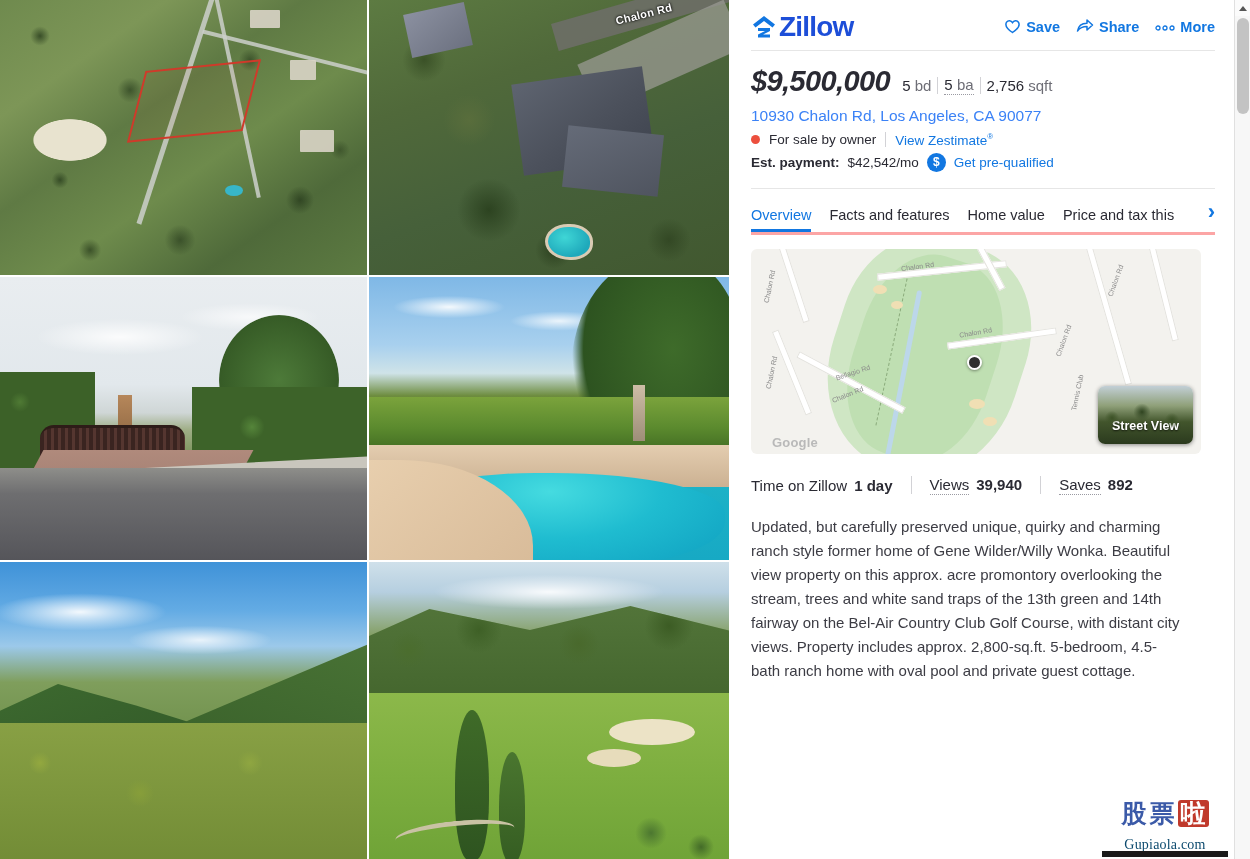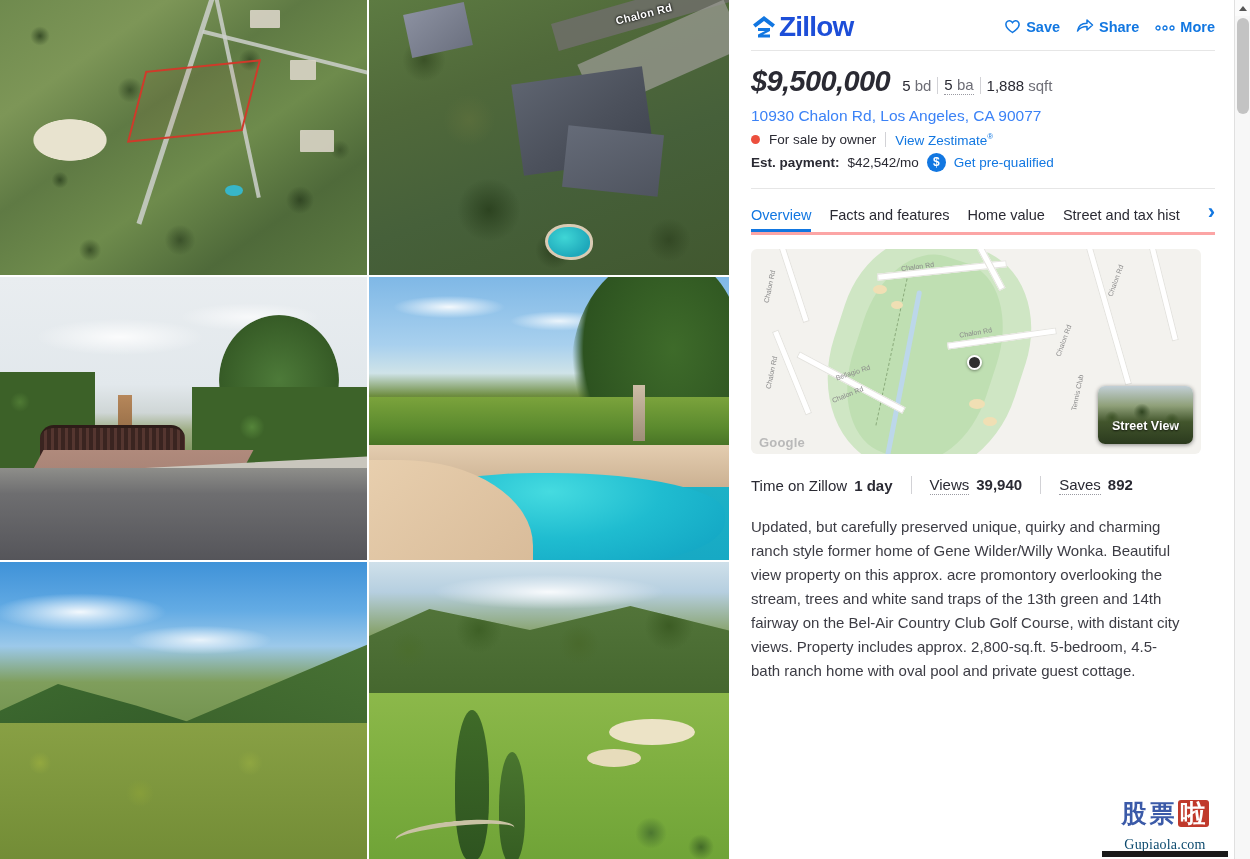--- a/index.html
+++ b/index.html
@@ -463,21 +463,21 @@
     position: absolute; font-size: 7px; color: #8a8a8a;
     white-space: nowrap;
   }
   .map .marker {
     position: absolute; left: 216px; top: 106px;
     width: 15px; height: 15px; border-radius: 50%;
     background: #2f2f2f; border: 2px solid #fff;
     box-shadow: 0 1px 3px rgba(0,0,0,.4);
   }
   .map .gwm {
-    position: absolute; left: 8px; bottom: 4px;
+    position: absolute; left: 21px; bottom: 4px;
     font-size: 13px; color: #b9b9b9; font-weight: bold;
     letter-spacing: .2px;
   }
   .sv {
     position: absolute; right: 8px; bottom: 10px;
     width: 95px; height: 58px;
     border-radius: 7px; overflow: hidden;
     background: linear-gradient(180deg, #c2cfd6 0%, #8fa079 34%, #42552c 62%, #2b3a1e 100%);
     box-shadow: 0 1px 4px rgba(0,0,0,.45);
     display: flex; align-items: flex-end; justify-content: center;
@@ -689,21 +689,21 @@
           <b>5</b>
           <span>bd</span>
         </span>
         <span class="fact-div"></span>
         <span class="dotted">
           <b>5</b>
           <span>ba</span>
         </span>
         <span class="fact-div"></span>
         <span>
-          <b>1,888</b>
+          <b>2,756</b>
           <span>sqft</span>
         </span>
       </span>
     </div>
 
     <div class="address">10930 Chalon Rd, Los Angeles, CA 90077</div>
 
     <div class="status-row">
       <span class="reddot"></span>
       <span>For sale by owner</span>
@@ -717,21 +717,21 @@
       <span class="dollar-badge">$</span>
       <span class="link">Get pre-qualified</span>
     </div>
 
 
     <div class="tabs-wrap">
       <div class="tabs">
         <div class="tab active">Overview</div>
         <div class="tab">Facts and features</div>
         <div class="tab">Home value</div>
-        <div class="tab">Street and tax hist</div>
+        <div class="tab">Price and tax this</div>
       </div>
       <div class="tab-next">›</div>
     </div>
 
     <div class="map">
       <div class="course"></div>
       <div class="course-in"></div>
       <div class="stream"></div>
       <div class="trail"></div>
 

